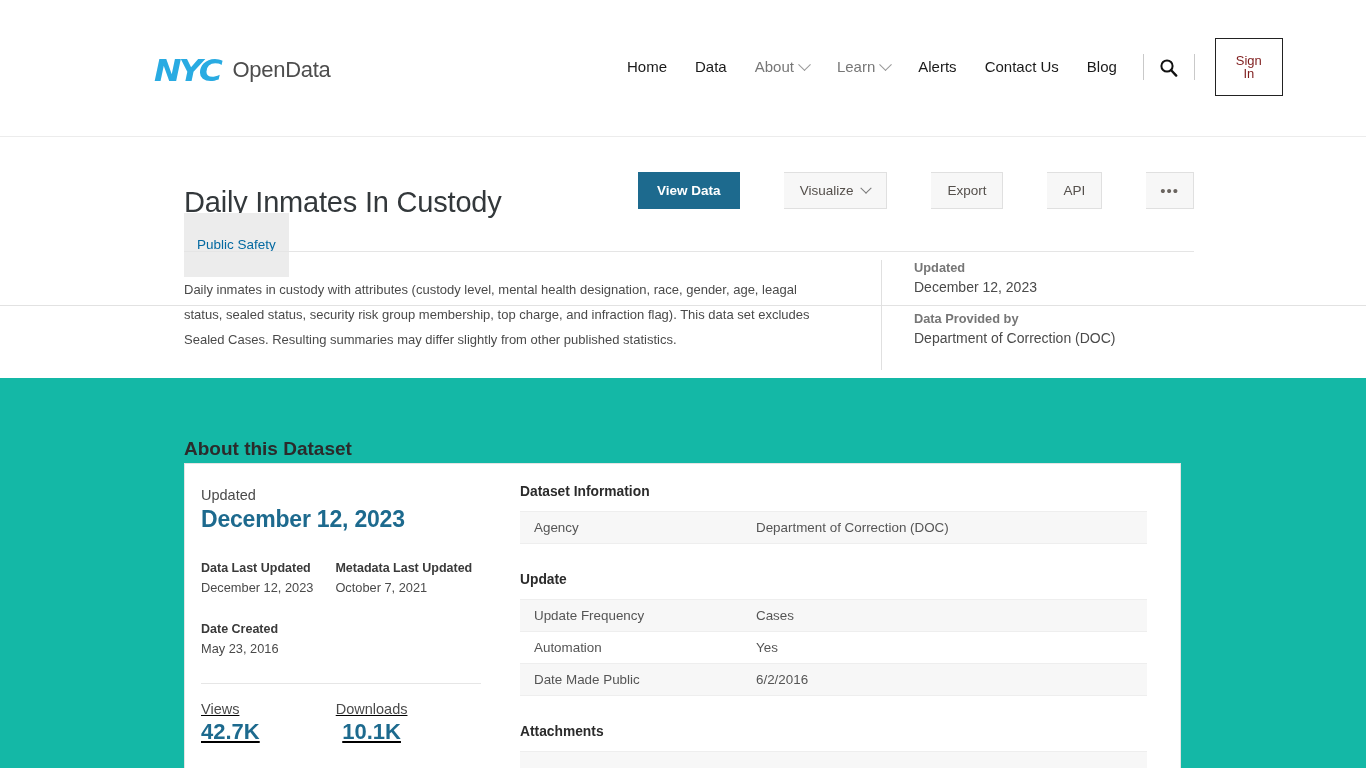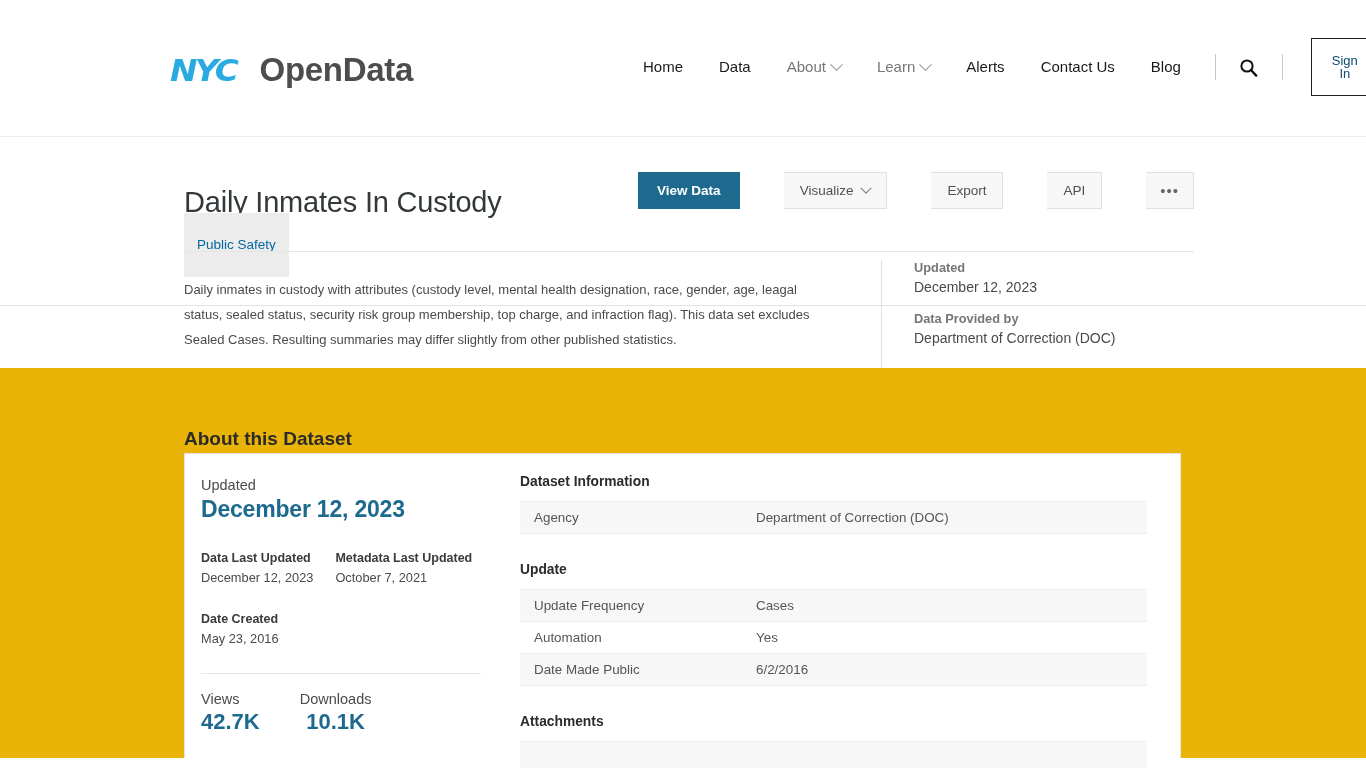--- a/index.html
+++ b/index.html
@@ -9,21 +9,21 @@
     width: 1366px; height: 768px;
     overflow: hidden;
     background: #ffffff;
     font-family: "Liberation Sans", sans-serif;
     -webkit-font-smoothing: antialiased;
   }
 
   
   .topnav {
     position: absolute;
-    top: 0; left: 16px;
+    top: 0; left: 0;
     width: 1208px; height: 136px;
     background: #ffffff;
   }
   .logo {
     position: absolute;
     left: 154px; top: 50px;
     display: flex; align-items: center;
     height: 40px;
     user-select: none;
   }
@@ -31,34 +31,34 @@
     font-size: 31px;
     font-weight: bold;
     font-style: italic;
     letter-spacing: -2.5px;
     color: #29ABE2;
     font-family: "DejaVu Sans", sans-serif;
     transform: scaleX(1.06);
     transform-origin: left center;
   }
   .logo-open {
-    font-size: 33px;
+    font-size: 22px;
     color: #4d4d4d;
-    font-weight: 700;
-    margin-left: 27px;
+    font-weight: 400;
+    margin-left: 16px;
     letter-spacing: -0.3px;
   }
 
   .nav-links {
     position: absolute;
     left: 615px; top: 52px;
     display: flex;
     align-items: center;
     height: 30px;
-    gap: 12px;
+    gap: 4px;
   }
   .nav-item {
     font-size: 15px;
     color: #1a1a1a;
     padding: 0 12px;
     line-height: 30px;
     white-space: nowrap;
     cursor: pointer;
     display: flex;
     align-items: center;
@@ -79,21 +79,21 @@
   }
   .search-btn {
     width: 28px; height: 28px;
     display: flex; align-items: center; justify-content: center;
     cursor: pointer;
   }
   .sign-in {
     border: 1px solid #222;
     background: #fff;
     font-size: 13px;
-    color: #0c4a6e;
+    color: #7f1d1d;
     padding: 15px 17px;
     line-height: 1;
     cursor: pointer;
     font-family: "Liberation Sans", sans-serif;
     margin-left: 6px;
   }
 
   
   .header-band {
     position: absolute;
@@ -200,23 +200,23 @@
     width: 8px; height: 8px;
     border-right: 1.4px solid #7a7a7a;
     border-bottom: 1.4px solid #7a7a7a;
     transform: rotate(45deg) translate(-2px,-2px);
   }
   .act.ellipsis { padding: 0 14px; letter-spacing: 1px; font-size: 15px; color:#6b6560;}
 
   
   .about-band {
     position: absolute;
-    left: 0; top: 368px;
+    left: 0; top: 378px;
     width: 1366px; height: 390px;
-    background: #eab308;
+    background: #14b8a6;
   }
   .about-title {
     position: absolute;
     left: 184px; top: 44px;
     font-size: 19px;
     font-weight: bold;
     color: #2b2b2b;
   }
   .card {
     position: absolute;
@@ -261,21 +261,22 @@
     color: #4a4a4a;
     white-space: nowrap;
   }
   .hr-light {
     height: 1px;
     background: #e6e6e6;
     margin: 6px 0 17px 0;
   }
   .stats {
     display: flex;
-    gap: 40px;
+    gap: 76px;
+    text-decoration: underline;
   }
   .stat-label {
     font-size: 14.5px;
     color: #4a4a4a;
     margin-bottom: 2px;
   }
   .stat-value {
     font-size: 22px;
     font-weight: bold;
     color: #1d6a8e;

